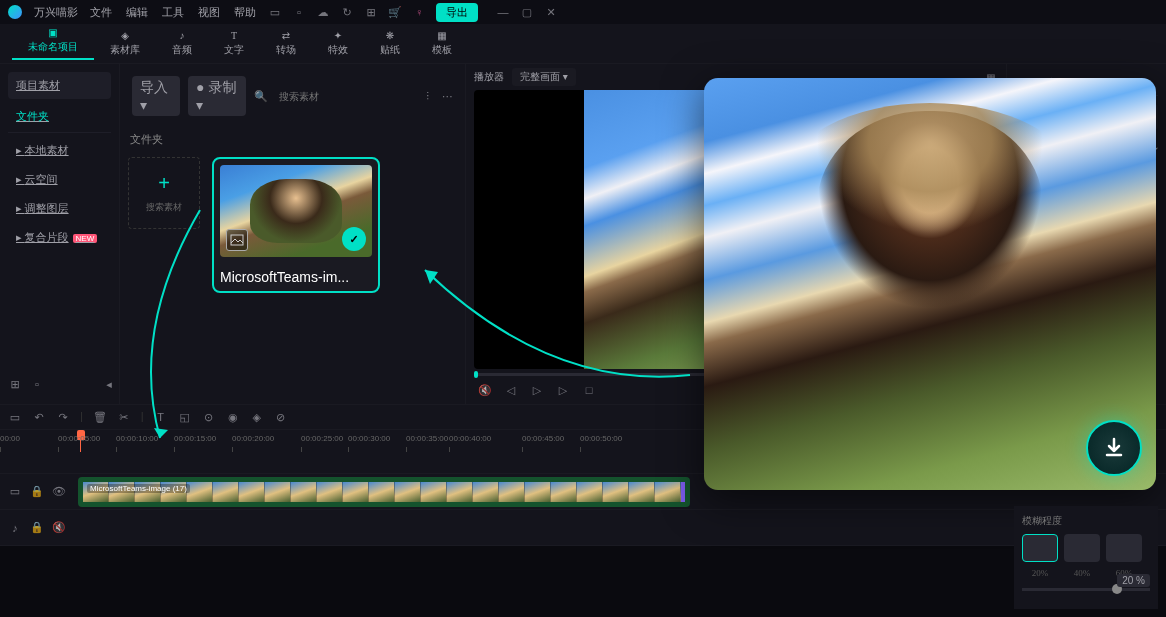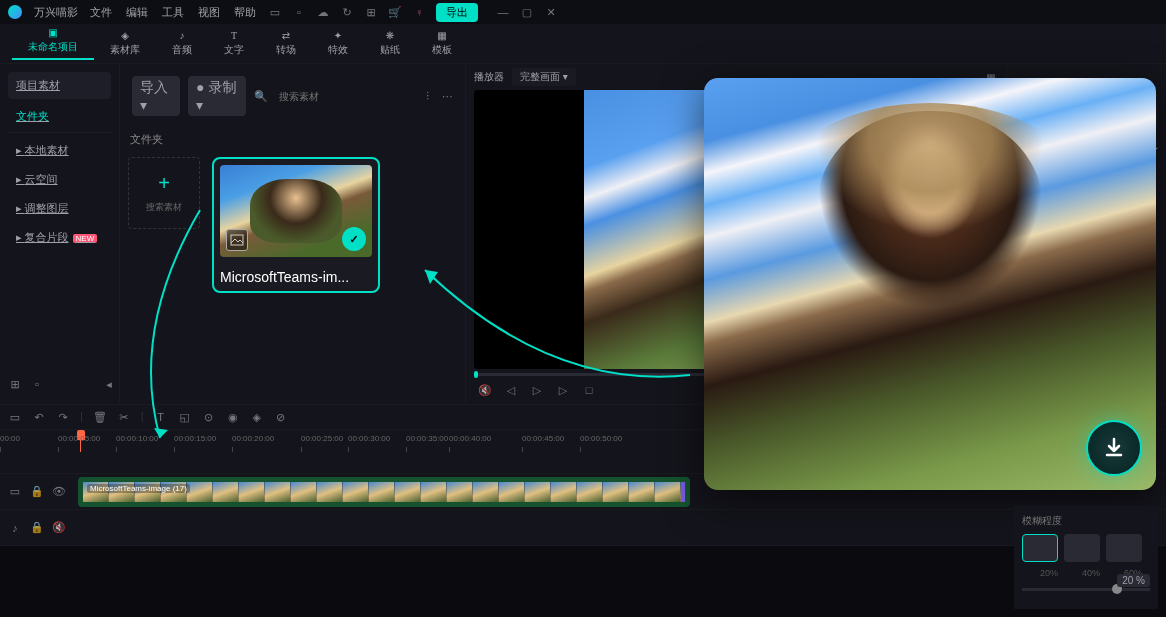--- a/index.html
+++ b/index.html
@@ -59,21 +59,21 @@
 .rp-sub .s.active { background:#2a2a34; color:#00e0c6; padding:2px 6px; border-radius:3px; }
 .toggle-row { display: flex; align-items: center; gap: 6px; padding: 6px 0; }
 .toggle { width: 22px; height: 12px; background: #00e0c6; border-radius: 6px; position: relative; }
 .toggle::after { content:""; position:absolute; width:10px; height:10px; background:#fff; border-radius:50%; top:1px; right:1px; }
 
 .rp-bottom { position: absolute; bottom: 8px; right: 8px; width: 144px; background: #14141c; padding: 8px; }
 .blur-boxes { display: flex; gap: 6px; margin: 6px 0; }
 .blur-box { width: 36px; height: 28px; background: #2a2a34; border-radius: 4px; }
 .blur-box.active { border: 1px solid #00e0c6; }
 .blur-lbls { display: flex; gap: 6px; font-size: 9px; color:#555; }
-.blur-lbls span { width: 36px; text-align: right; }
+.blur-lbls span { width: 36px; text-align: center; font-family: Liberation Serif, serif; }
 .slider { width: 100%; height: 3px; background: #2a2a34; margin: 10px 0; position: relative; }
 .slider::before { content:""; position:absolute; right:22%; width:10px; height:10px; background:#888; border-radius:50%; top:-4px; }
 .slider-val { position: absolute; right: 0; top: -14px; background:#2a2a34; padding:1px 5px; border-radius:3px; font-size:10px; }
 .rp-btns { display: flex; gap: 6px; margin-top: 10px; }
 .rp-btn { flex: 1; background: #2a2a34; padding: 5px; border-radius: 4px; font-size: 10px; text-align: center; position: relative; }
 .rp-btn .nb { position:absolute; top:-6px; right:-4px; background:#ff5577; color:#fff; font-size:7px; padding:0 3px; border-radius:2px; }
 
 .timeline-tools { height: 26px; background: #14141c; display: flex; align-items: center; padding: 0 8px; gap: 12px; border-top: 1px solid #1a1a22; border-bottom: 1px solid #1a1a22; }
 .tl-group { display: flex; gap: 10px; }
 .tl-right { margin-left: auto; display: flex; gap: 10px; }

